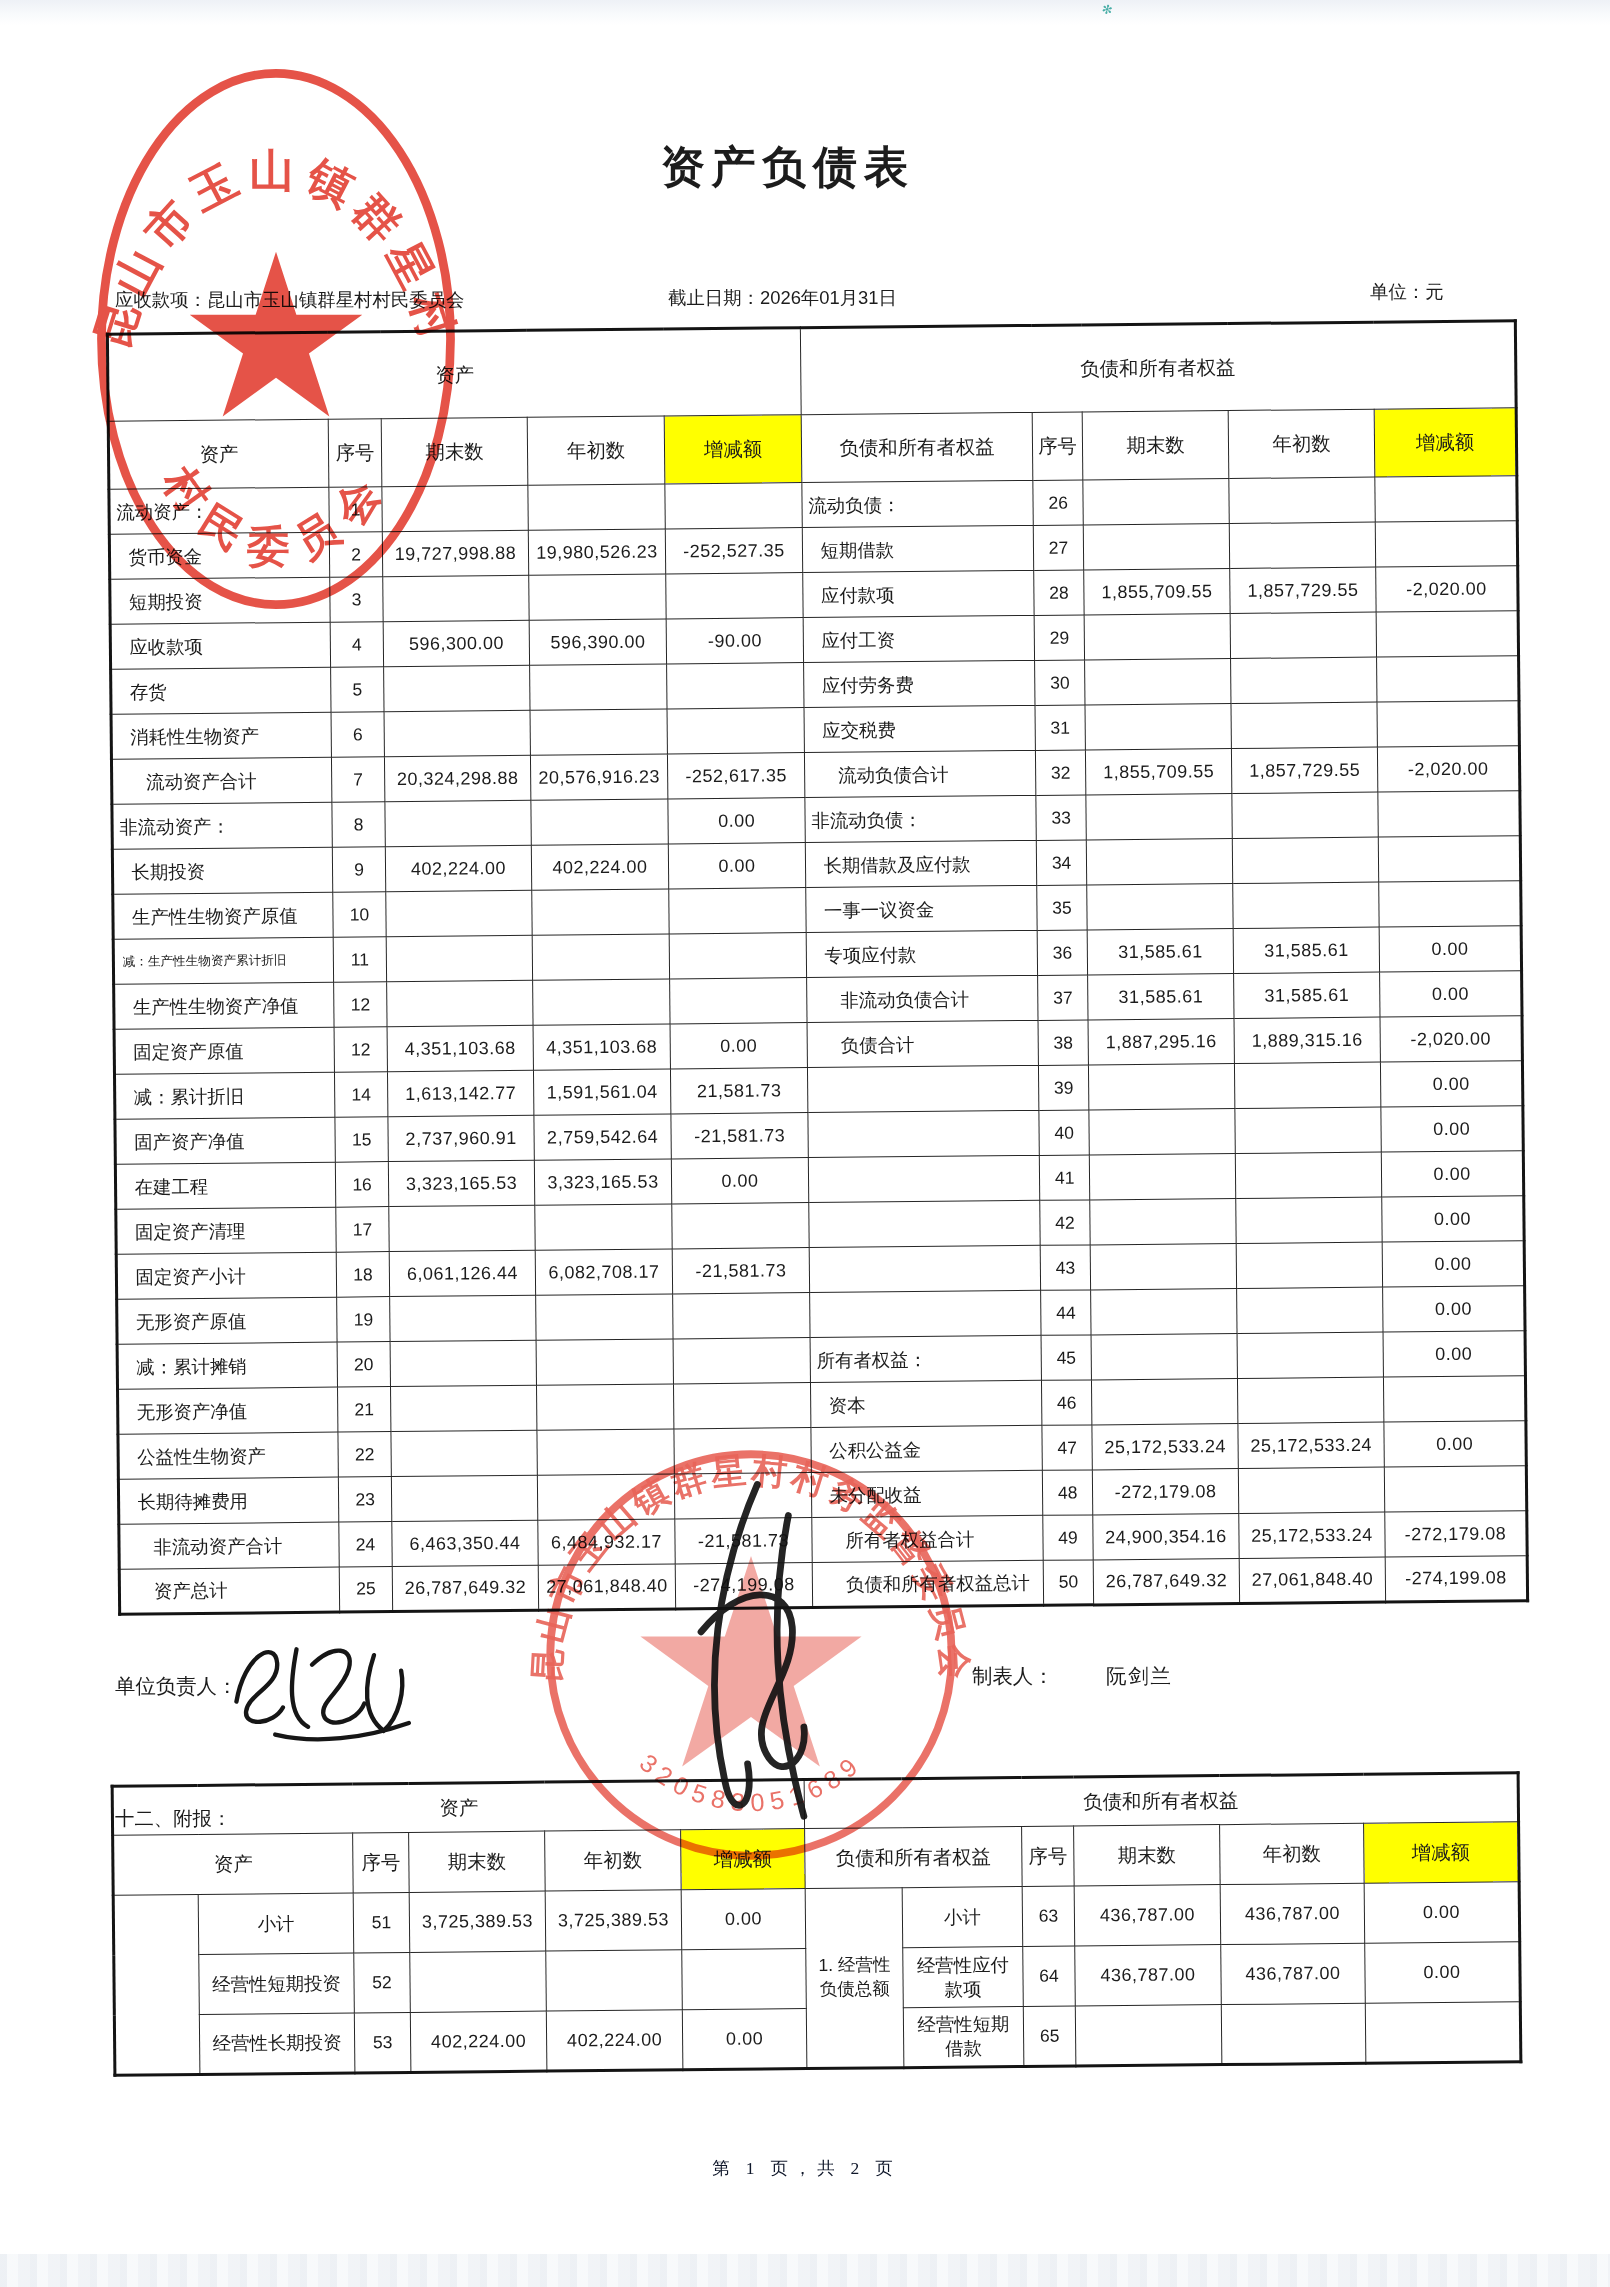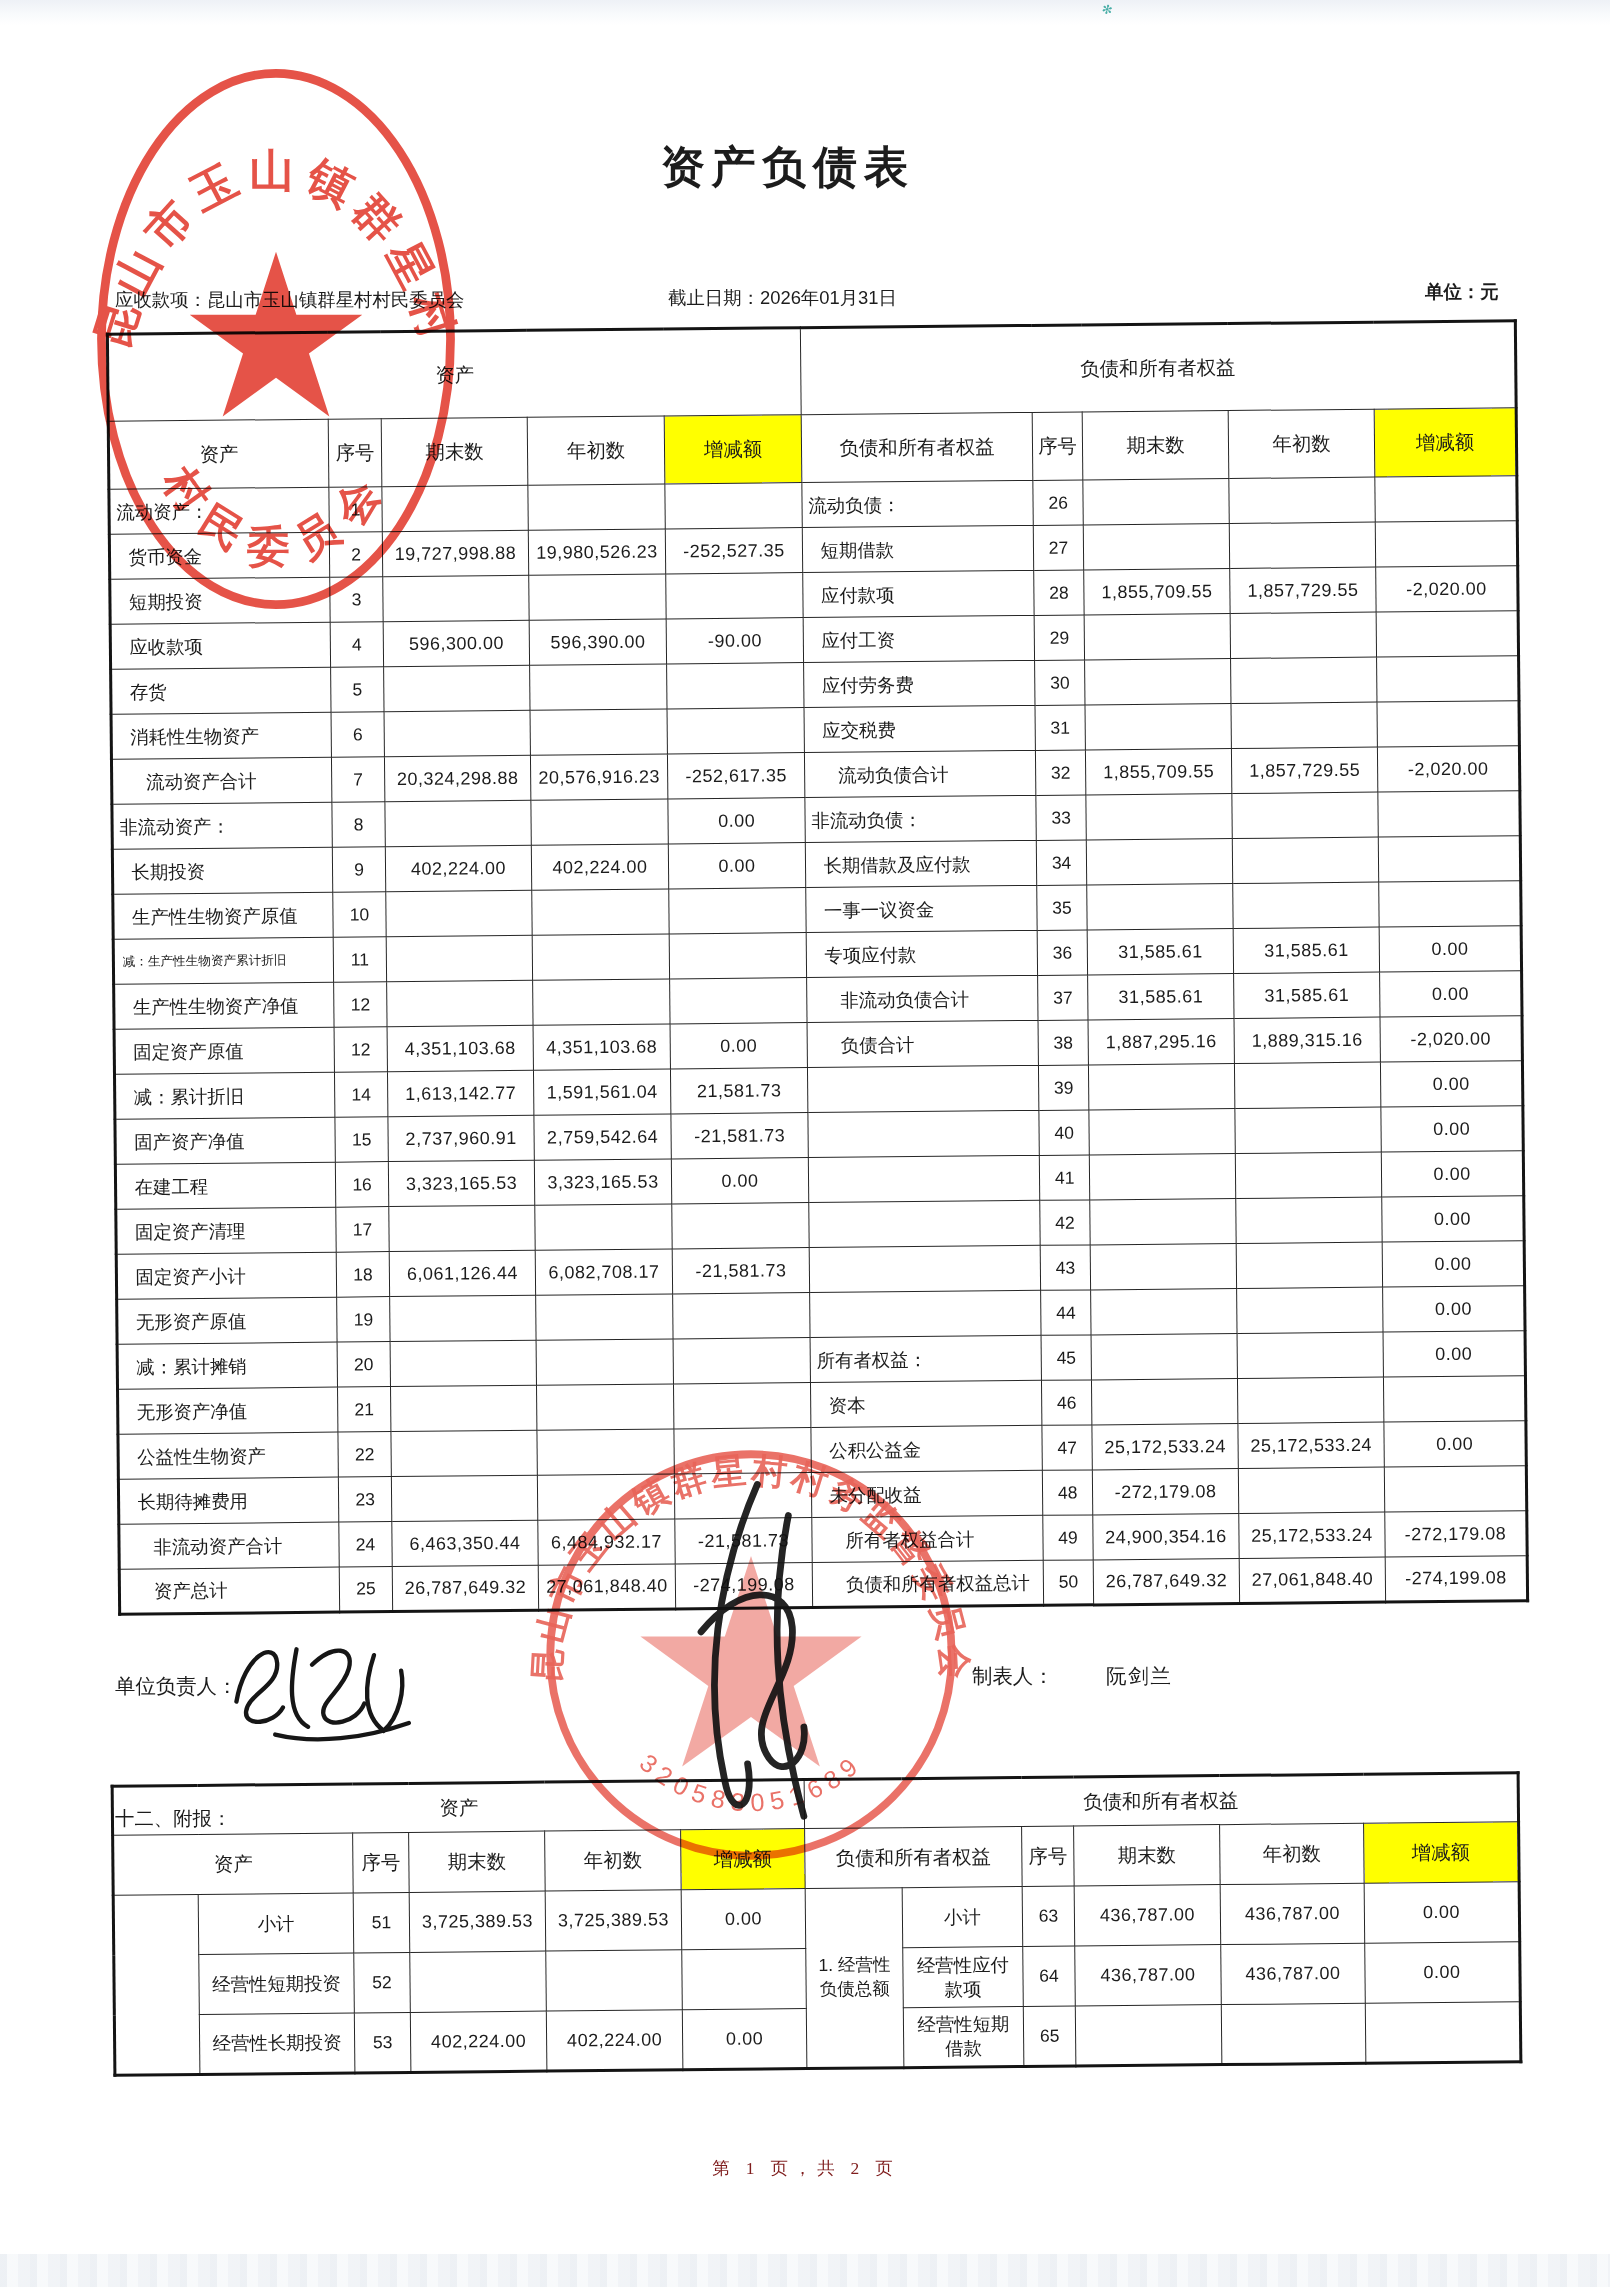--- a/index.html
+++ b/index.html
@@ -15,21 +15,21 @@
     background:repeating-linear-gradient(90deg,#e9edf2 0 6.8px,#f6f8fa 6.8px 18.4px,#eef1f5 18.4px 30px);
     opacity:.8;}
   .scan-mark{position:absolute;left:1102px;top:1.9px;color:#2aa198;font-size:12.6px;
     transform:rotate(14deg);opacity:.85;}
 
   .doc-title{position:absolute;left:50%;top:138px;transform:translateX(-57%);
     font-size:44px;font-weight:bold;letter-spacing:6.8px;}
   .meta-row{position:absolute;top:287px;left:0;width:1611px;font-size:18.4px;}
   .meta-unit{position:absolute;left:115px;top:0;}
   .meta-date{position:absolute;left:668px;top:-1.9px;}
-  .meta-currency{position:absolute;left:1425px;top:-7.8px;font-weight:bold;}
+  .meta-currency{position:absolute;left:1370px;top:-7.8px;}
 
   .tbl-wrap{position:absolute;transform:rotate(-0.55deg);transform-origin:50% 50%;}
   #main-table-wrap{left:112px;top:326px;}
   #appendix-table-wrap{left:112px;top:1778px;}
 
   table{border-collapse:collapse;table-layout:fixed;width:1407px;background:transparent;}
   table{border:3.9px solid #141414;}
   th,td{border:1.9px solid #262626;overflow:hidden;padding:0 3.9px;
     font-family:"Liberation Sans",sans-serif;font-weight:normal;}
   thead th{font-size:19.4px;text-align:center;}
@@ -49,21 +49,21 @@
   td.num{font-size:18px;text-align:center;letter-spacing:0.5px;white-space:nowrap;}
   td.group{font-size:17.5px;text-align:center;line-height:1.35;}
   #appendix-table td.name{text-align:center;padding:0 5.8px;line-height:1.3;}
 
   .sign-row{position:absolute;left:0;top:1654px;width:1611px;font-size:20.4px;}
   .sign-label-left{position:absolute;left:115px;top:17.5px;}
   .sign-label-right{position:absolute;left:972px;top:7.8px;}
   .sign-name-right{position:absolute;left:1106px;top:7.8px;letter-spacing:1.9px;text-align:center;}
   .appendix-heading{position:absolute;left:115px;top:1805px;font-size:19.4px;}
   .footer-page{position:absolute;left:0;top:2156px;width:1611px;text-align:center;
-    font-size:17.5px;letter-spacing:5.8px;color:#7f1d1d;font-family:"Liberation Serif",serif;}
+    font-size:17.5px;letter-spacing:5.8px;color:#0f172a;font-family:"Liberation Serif",serif;}
 
   .seal{position:absolute;mix-blend-mode:multiply;pointer-events:none;}
   #seal-top{left:80px;top:50px;width:392px;height:574px;opacity:.88;}
   #seal-mid{left:526px;top:1430px;width:450px;height:450px;opacity:.8;}
   .sig-svg{position:absolute;pointer-events:none;}
   #sig-left{left:219px;top:1626px;width:217px;height:128px;}
   #sig-mid{left:633px;top:1467px;width:237px;height:392px;}
 </style>
 </head>
 <body>

